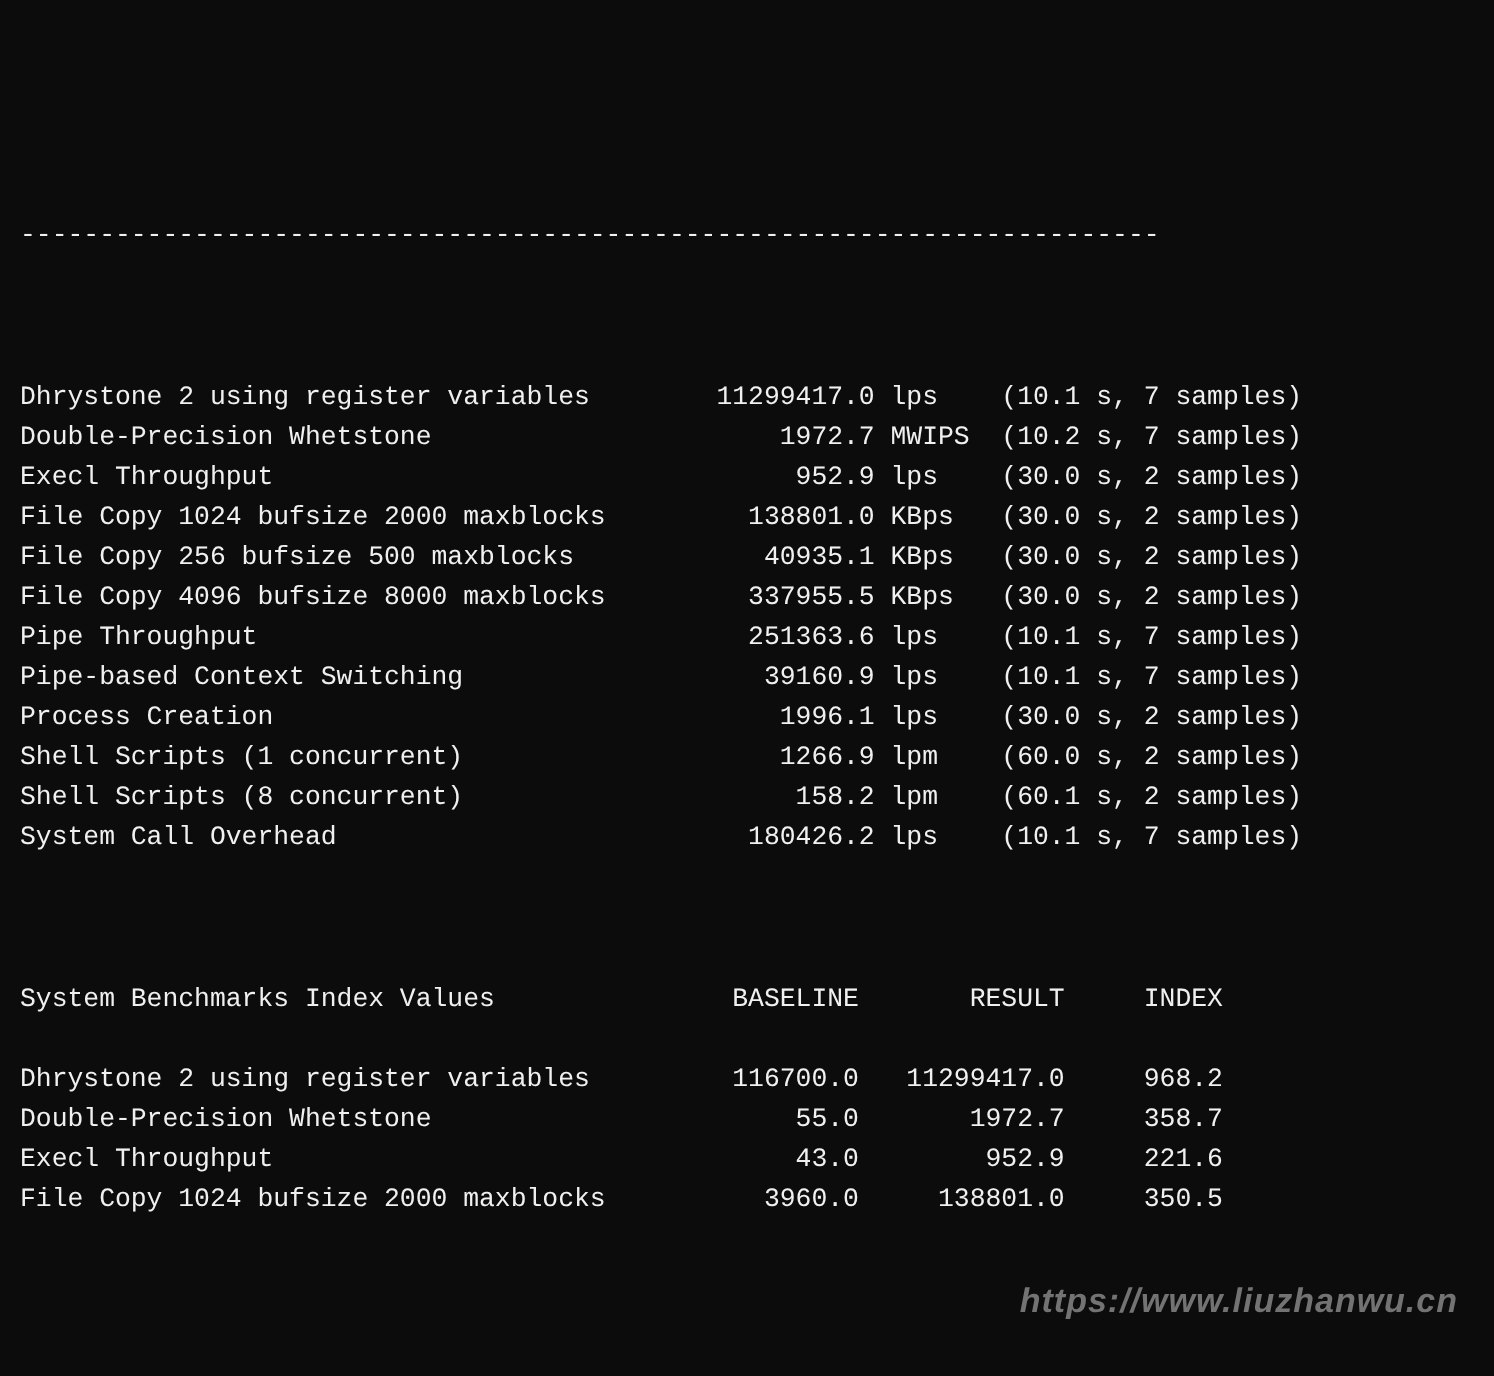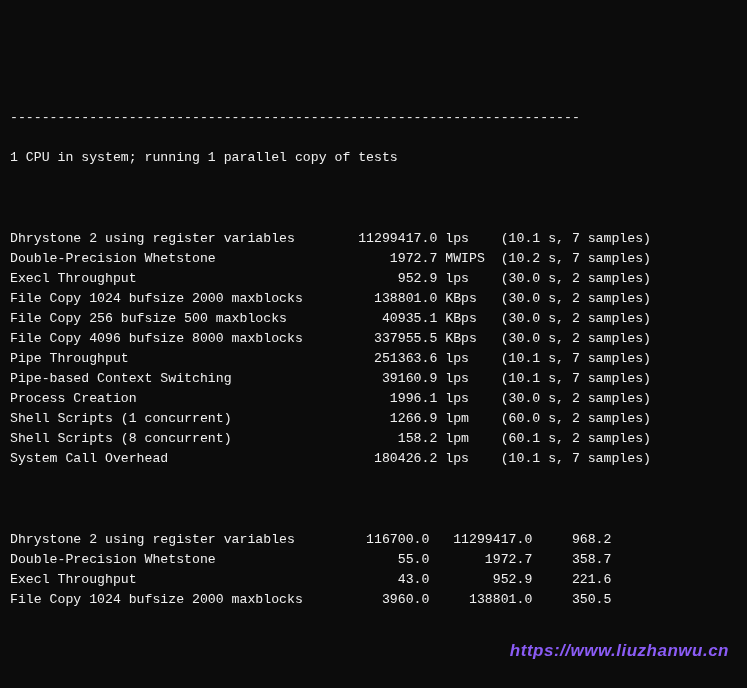--- a/index.html
+++ b/index.html
@@ -29,39 +29,39 @@
     .blank-line {
       height: 1.52em;
     }
     .result-row {
       display: block;
     }
     .watermark {
       position: absolute;
       bottom: 24px;
       right: 18px;
-      color: #8b5cf6;
+      color: #737373;
       font-family: Arial, sans-serif;
       font-size: 17px;
       font-weight: bold;
       font-style: italic;
       letter-spacing: 0.5px;
     }
   </style>
 </head>
 <body>
 
 
 
 <div>
 <div class="divider">------------------------------------------------------------------------</div>
-<div class="header-line">1 CPU in system; running 1 parallel copy of tests</div>
 <div class="blank-line"></div>
 <div id="results-block"><div class="result-row">Dhrystone 2 using register variables        11299417.0 lps    (10.1 s, 7 samples)</div><div class="result-row">Double-Precision Whetstone                      1972.7 MWIPS  (10.2 s, 7 samples)</div><div class="result-row">Execl Throughput                                 952.9 lps    (30.0 s, 2 samples)</div><div class="result-row">File Copy 1024 bufsize 2000 maxblocks         138801.0 KBps   (30.0 s, 2 samples)</div><div class="result-row">File Copy 256 bufsize 500 maxblocks            40935.1 KBps   (30.0 s, 2 samples)</div><div class="result-row">File Copy 4096 bufsize 8000 maxblocks         337955.5 KBps   (30.0 s, 2 samples)</div><div class="result-row">Pipe Throughput                               251363.6 lps    (10.1 s, 7 samples)</div><div class="result-row">Pipe-based Context Switching                   39160.9 lps    (10.1 s, 7 samples)</div><div class="result-row">Process Creation                                1996.1 lps    (30.0 s, 2 samples)</div><div class="result-row">Shell Scripts (1 concurrent)                    1266.9 lpm    (60.0 s, 2 samples)</div><div class="result-row">Shell Scripts (8 concurrent)                     158.2 lpm    (60.1 s, 2 samples)</div><div class="result-row">System Call Overhead                          180426.2 lps    (10.1 s, 7 samples)</div></div>
 <div class="blank-line"></div>
+<div id="index-header-row">System Benchmarks Index Values               BASELINE       RESULT     INDEX</div>
 <div id="index-block"><div class="result-row">Dhrystone 2 using register variables         116700.0   11299417.0     968.2</div><div class="result-row">Double-Precision Whetstone                       55.0       1972.7     358.7</div><div class="result-row">Execl Throughput                                 43.0        952.9     221.6</div><div class="result-row">File Copy 1024 bufsize 2000 maxblocks          3960.0     138801.0     350.5</div></div>
 
 
 
 
 
 
 </div>
 
 <div class="watermark">https://www.liuzhanwu.cn</div>

